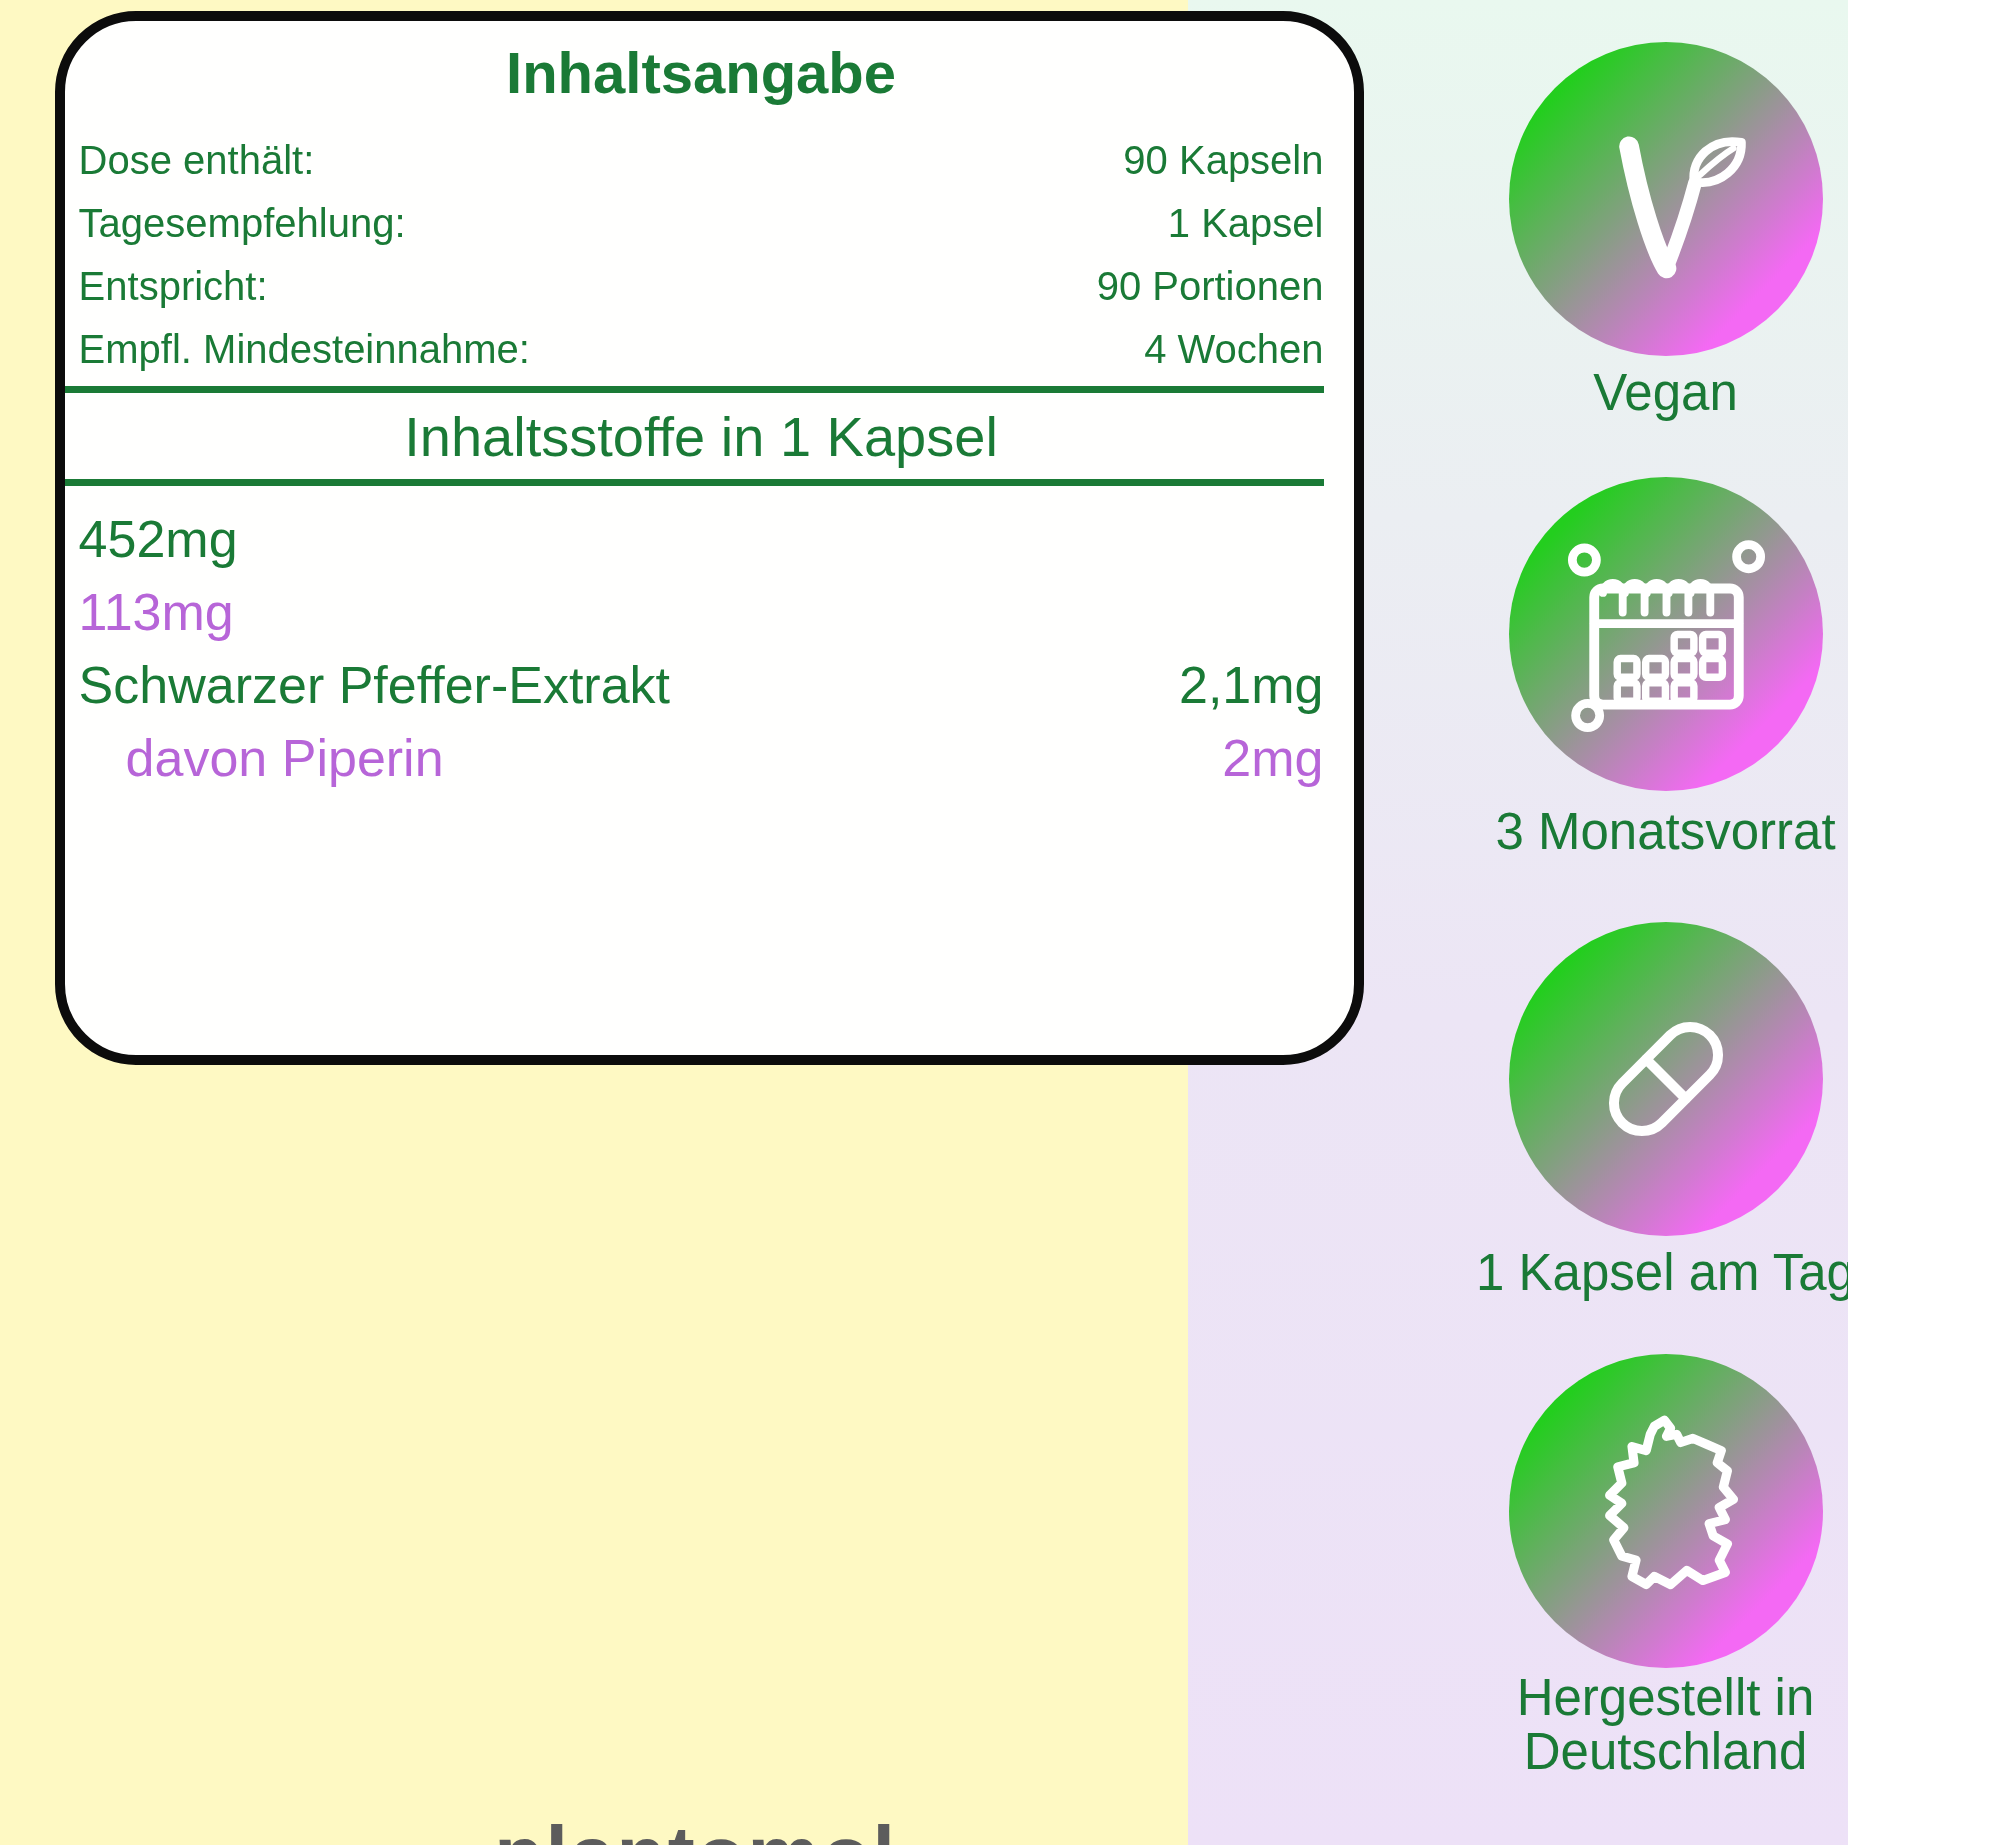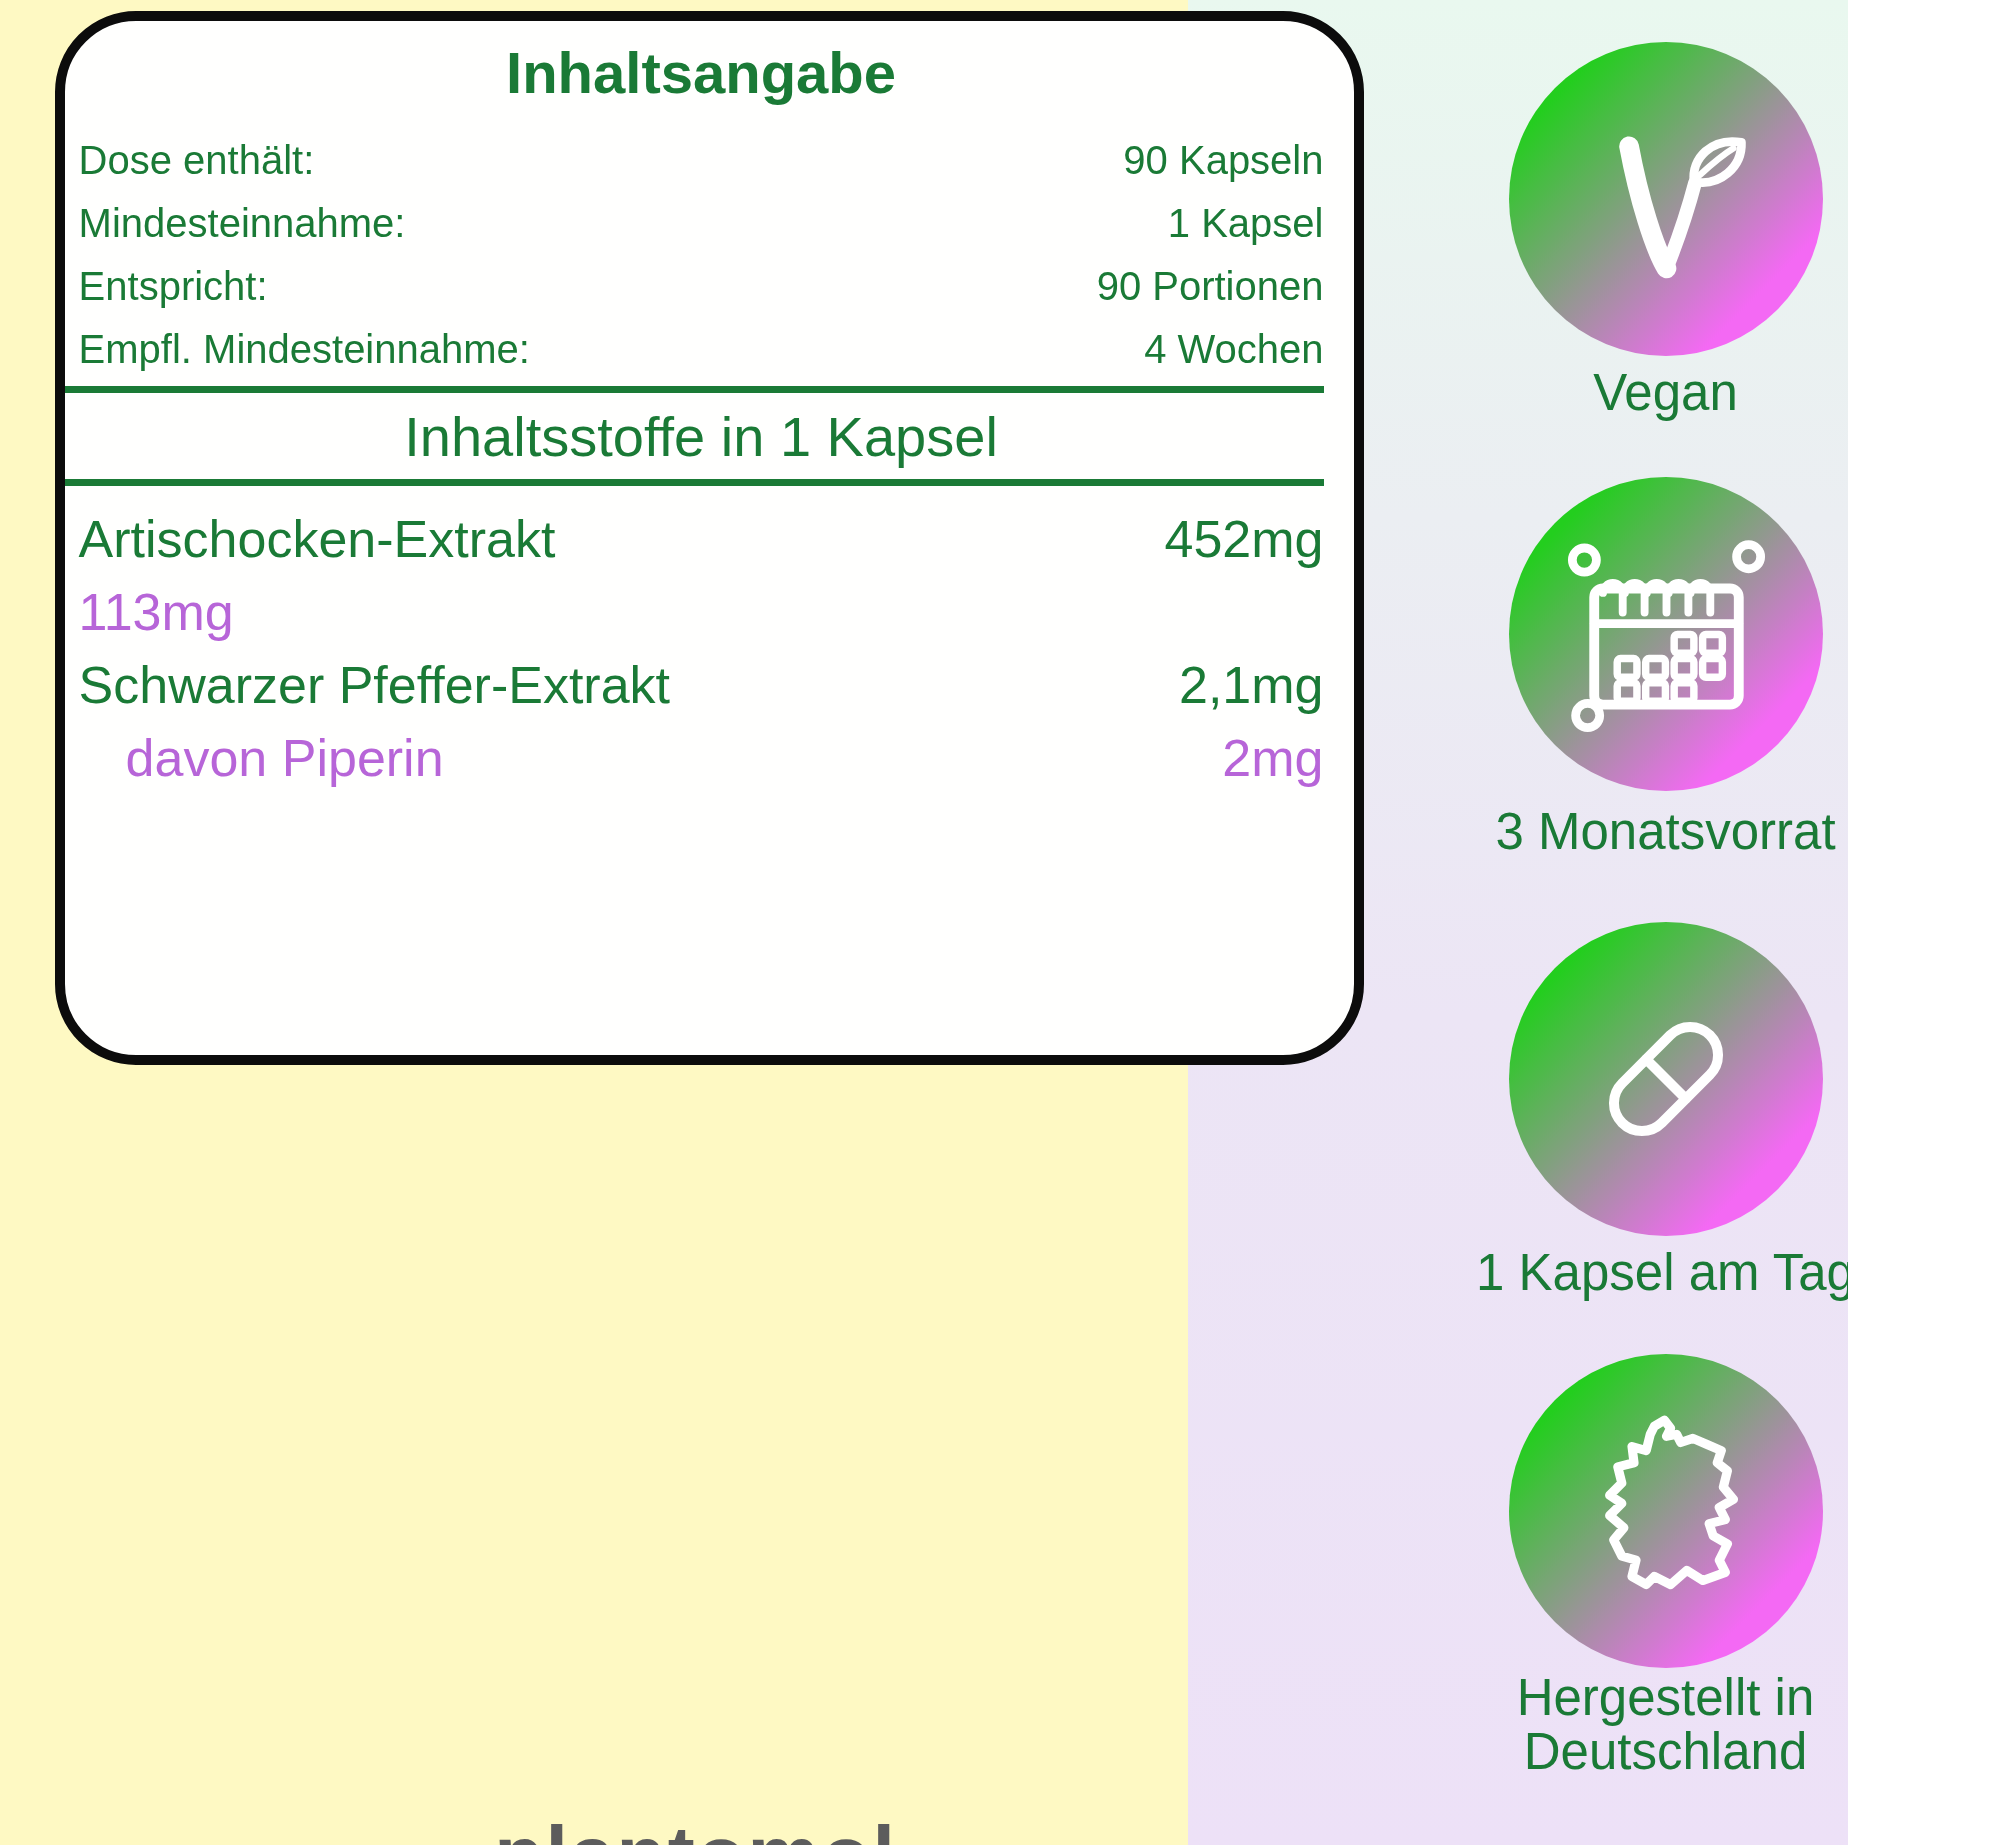--- a/index.html
+++ b/index.html
@@ -136,42 +136,41 @@
 
   <div class="card">
     <div class="card-title">Inhaltsangabe</div>
 
     <div class="info-rows">
       <div class="info-row">
         <span class="row-label">Dose enthält:</span>
         <span class="row-value">90 Kapseln</span>
       </div>
       <div class="info-row">
-        <span class="row-label">Mindesteinnahme:</span>
+        <span class="row-label">Tagesempfehlung:</span>
         <span class="row-value">1 Kapsel</span>
       </div>
       <div class="info-row">
         <span class="row-label">Entspricht:</span>
         <span class="row-value">90 Portionen</span>
       </div>
       <div class="info-row">
         <span class="row-label">Empfl. Mindesteinnahme:</span>
         <span class="row-value">4 Wochen</span>
       </div>
     </div>
 
     <div class="separator sep1"></div>
 
     <div class="section-heading">Inhaltsstoffe in 1 Kapsel</div>
 
     <div class="separator sep2"></div>
 
     <div class="ingredient-rows">
       <div class="ingredient-row green">
-        <span class="row-label">Artischocken-Extrakt</span>
         <span class="row-value">452mg</span>
       </div>
       <div class="ingredient-row purple indent">
         <span class="row-value">113mg</span>
       </div>
       <div class="ingredient-row green">
         <span class="row-label">Schwarzer Pfeffer-Extrakt</span>
         <span class="row-value">2,1mg</span>
       </div>
       <div class="ingredient-row purple indent">

